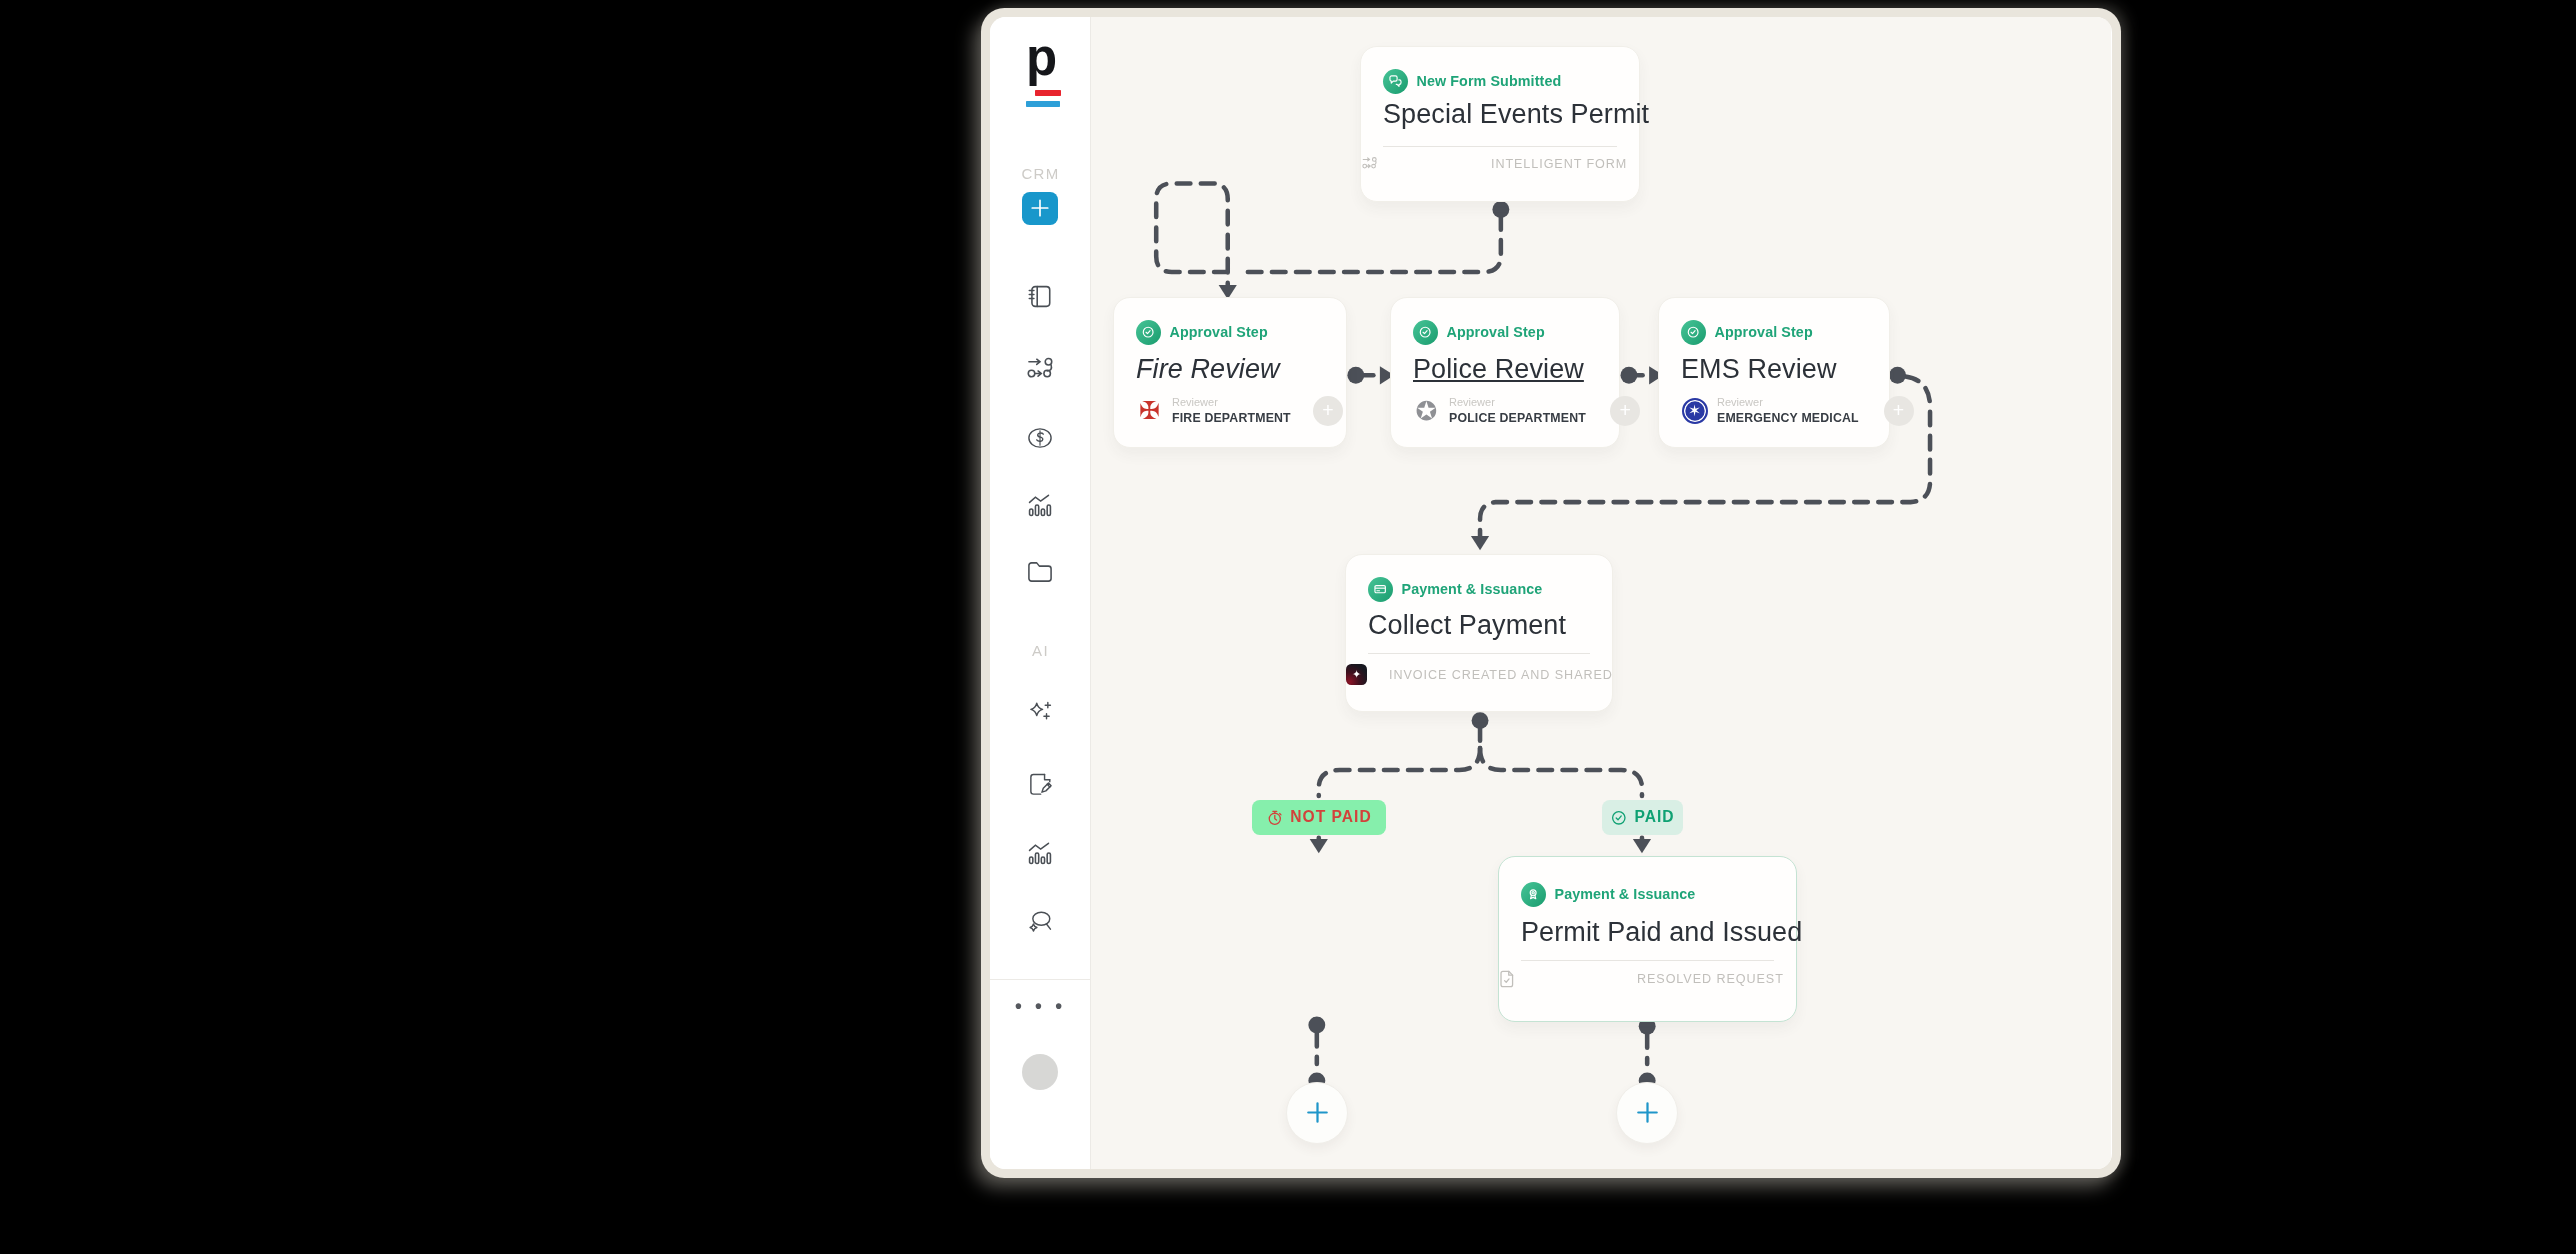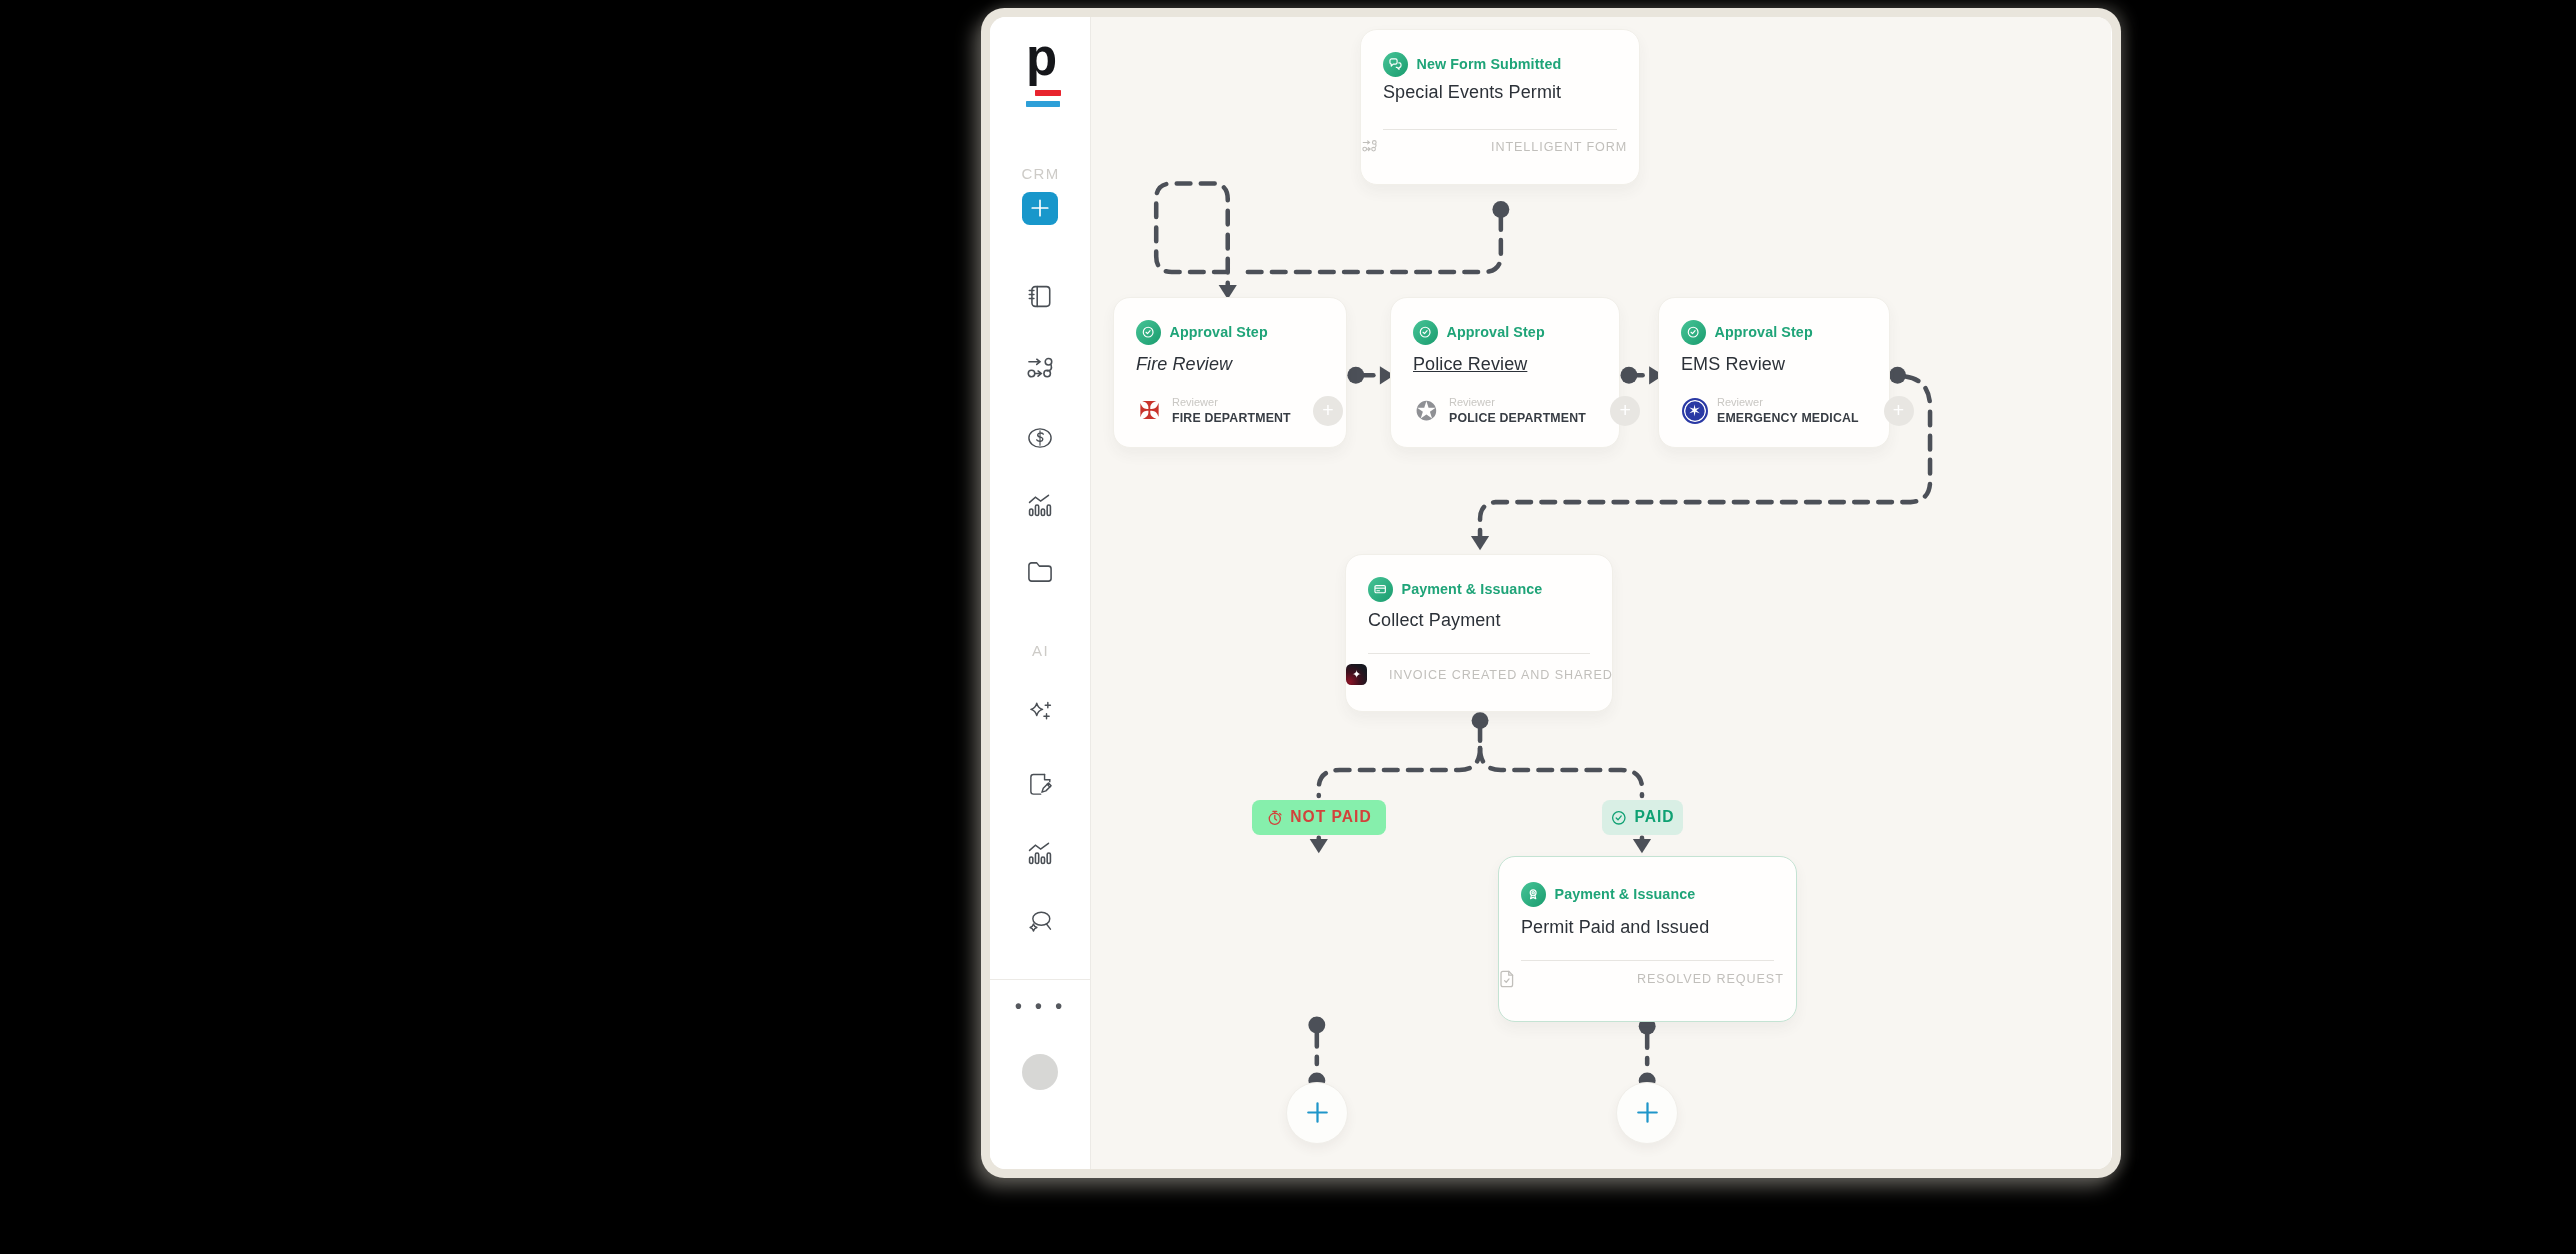--- a/index.html
+++ b/index.html
@@ -59,21 +59,21 @@
   .node--green { border-color:#c4e3d3; }
 
   .cat-row { position:absolute; left:22px; top:22px; display:flex; align-items:center; gap:8.5px; }
   .cat-circle {
     width:25px; height:25px; border-radius:50%;
     background:linear-gradient(135deg,#47c497 0%,#1a9c6e 100%);
     display:flex; align-items:center; justify-content:center; flex:0 0 auto;
   }
   .cat-label { font-size:14.3px; font-weight:700; color:#1fa478; letter-spacing:0.1px; }
 
-  .node-title { position:absolute; left:22px; font-size:18px; font-weight:500; color:#2c3138; letter-spacing:0.1px; white-space:nowrap; }
+  .node-title { position:absolute; left:22px; font-size:27px; font-weight:500; color:#2c3138; letter-spacing:0.1px; white-space:nowrap; }
 
   .node-divider { position:absolute; left:22px; right:22px; height:0.7px; background:#e7e5e1; }
 
   .footer-row { position:absolute; left:0; right:0; display:flex; align-items:center; justify-content:space-between; gap:22px; }
   .footer-text { font-size:13.7px; font-weight:500; color:#c1bfbb; letter-spacing:1px;
                  transform:scaleX(.92); transform-origin:left; white-space:nowrap; }
   .footer-icon { color:#c1bfbb; flex:0 0 auto; display:flex; }
 
   .reviewer-row { position:absolute; left:22px; right:17px; display:flex; align-items:center; gap:9px; }
   .rev-badge { width:27px; height:27px; flex:0 0 auto; display:flex; align-items:center; justify-content:center; }
@@ -276,21 +276,21 @@
 
           <path d="M196,412 h28 l-14,22 z"></path>
           <path d="M444,537 v28 l22,-14 z"></path>
           <path d="M858,537 v28 l22,-14 z"></path>
           <path d="M584,798 h28 l-14,22 z"></path>
           <path d="M336,1264 h28 l-14,22 z"></path>
           <path d="M833,1264 h28 l-14,22 z"></path>
         </g>
       </svg>
 
-      <div class="node" style="left:269px; top:12px; width:280px; height:156px;text-decoration:underline;">
+      <div class="node" style="left:269px; top:29px; width:280px; height:156px;text-decoration:underline;">
         <div class="cat-row">
           <span class="cat-circle">
             <svg width="14.3" height="14.3" viewBox="0 0 22 22" fill="none" stroke="#fff" stroke-width="1.8" stroke-linejoin="round">
               <path d="M3 5.5A2.5 2.5 0 0 1 5.5 3h6A2.5 2.5 0 0 1 14 5.5v3A2.5 2.5 0 0 1 11.5 11H8l-3 3v-3A2.5 2.5 0 0 1 3 8.5z"></path>
               <path d="M16 9h1.5A2.5 2.5 0 0 1 20 11.5v2a2.5 2.5 0 0 1-2.5 2.5H17v3l-3-3h-2"></path>
             </svg>
           </span>
           <span class="cat-label">New Form Submitted</span>
         </div>
         <div class="node-title" style="top:52px;">Special Events Permit</div>

